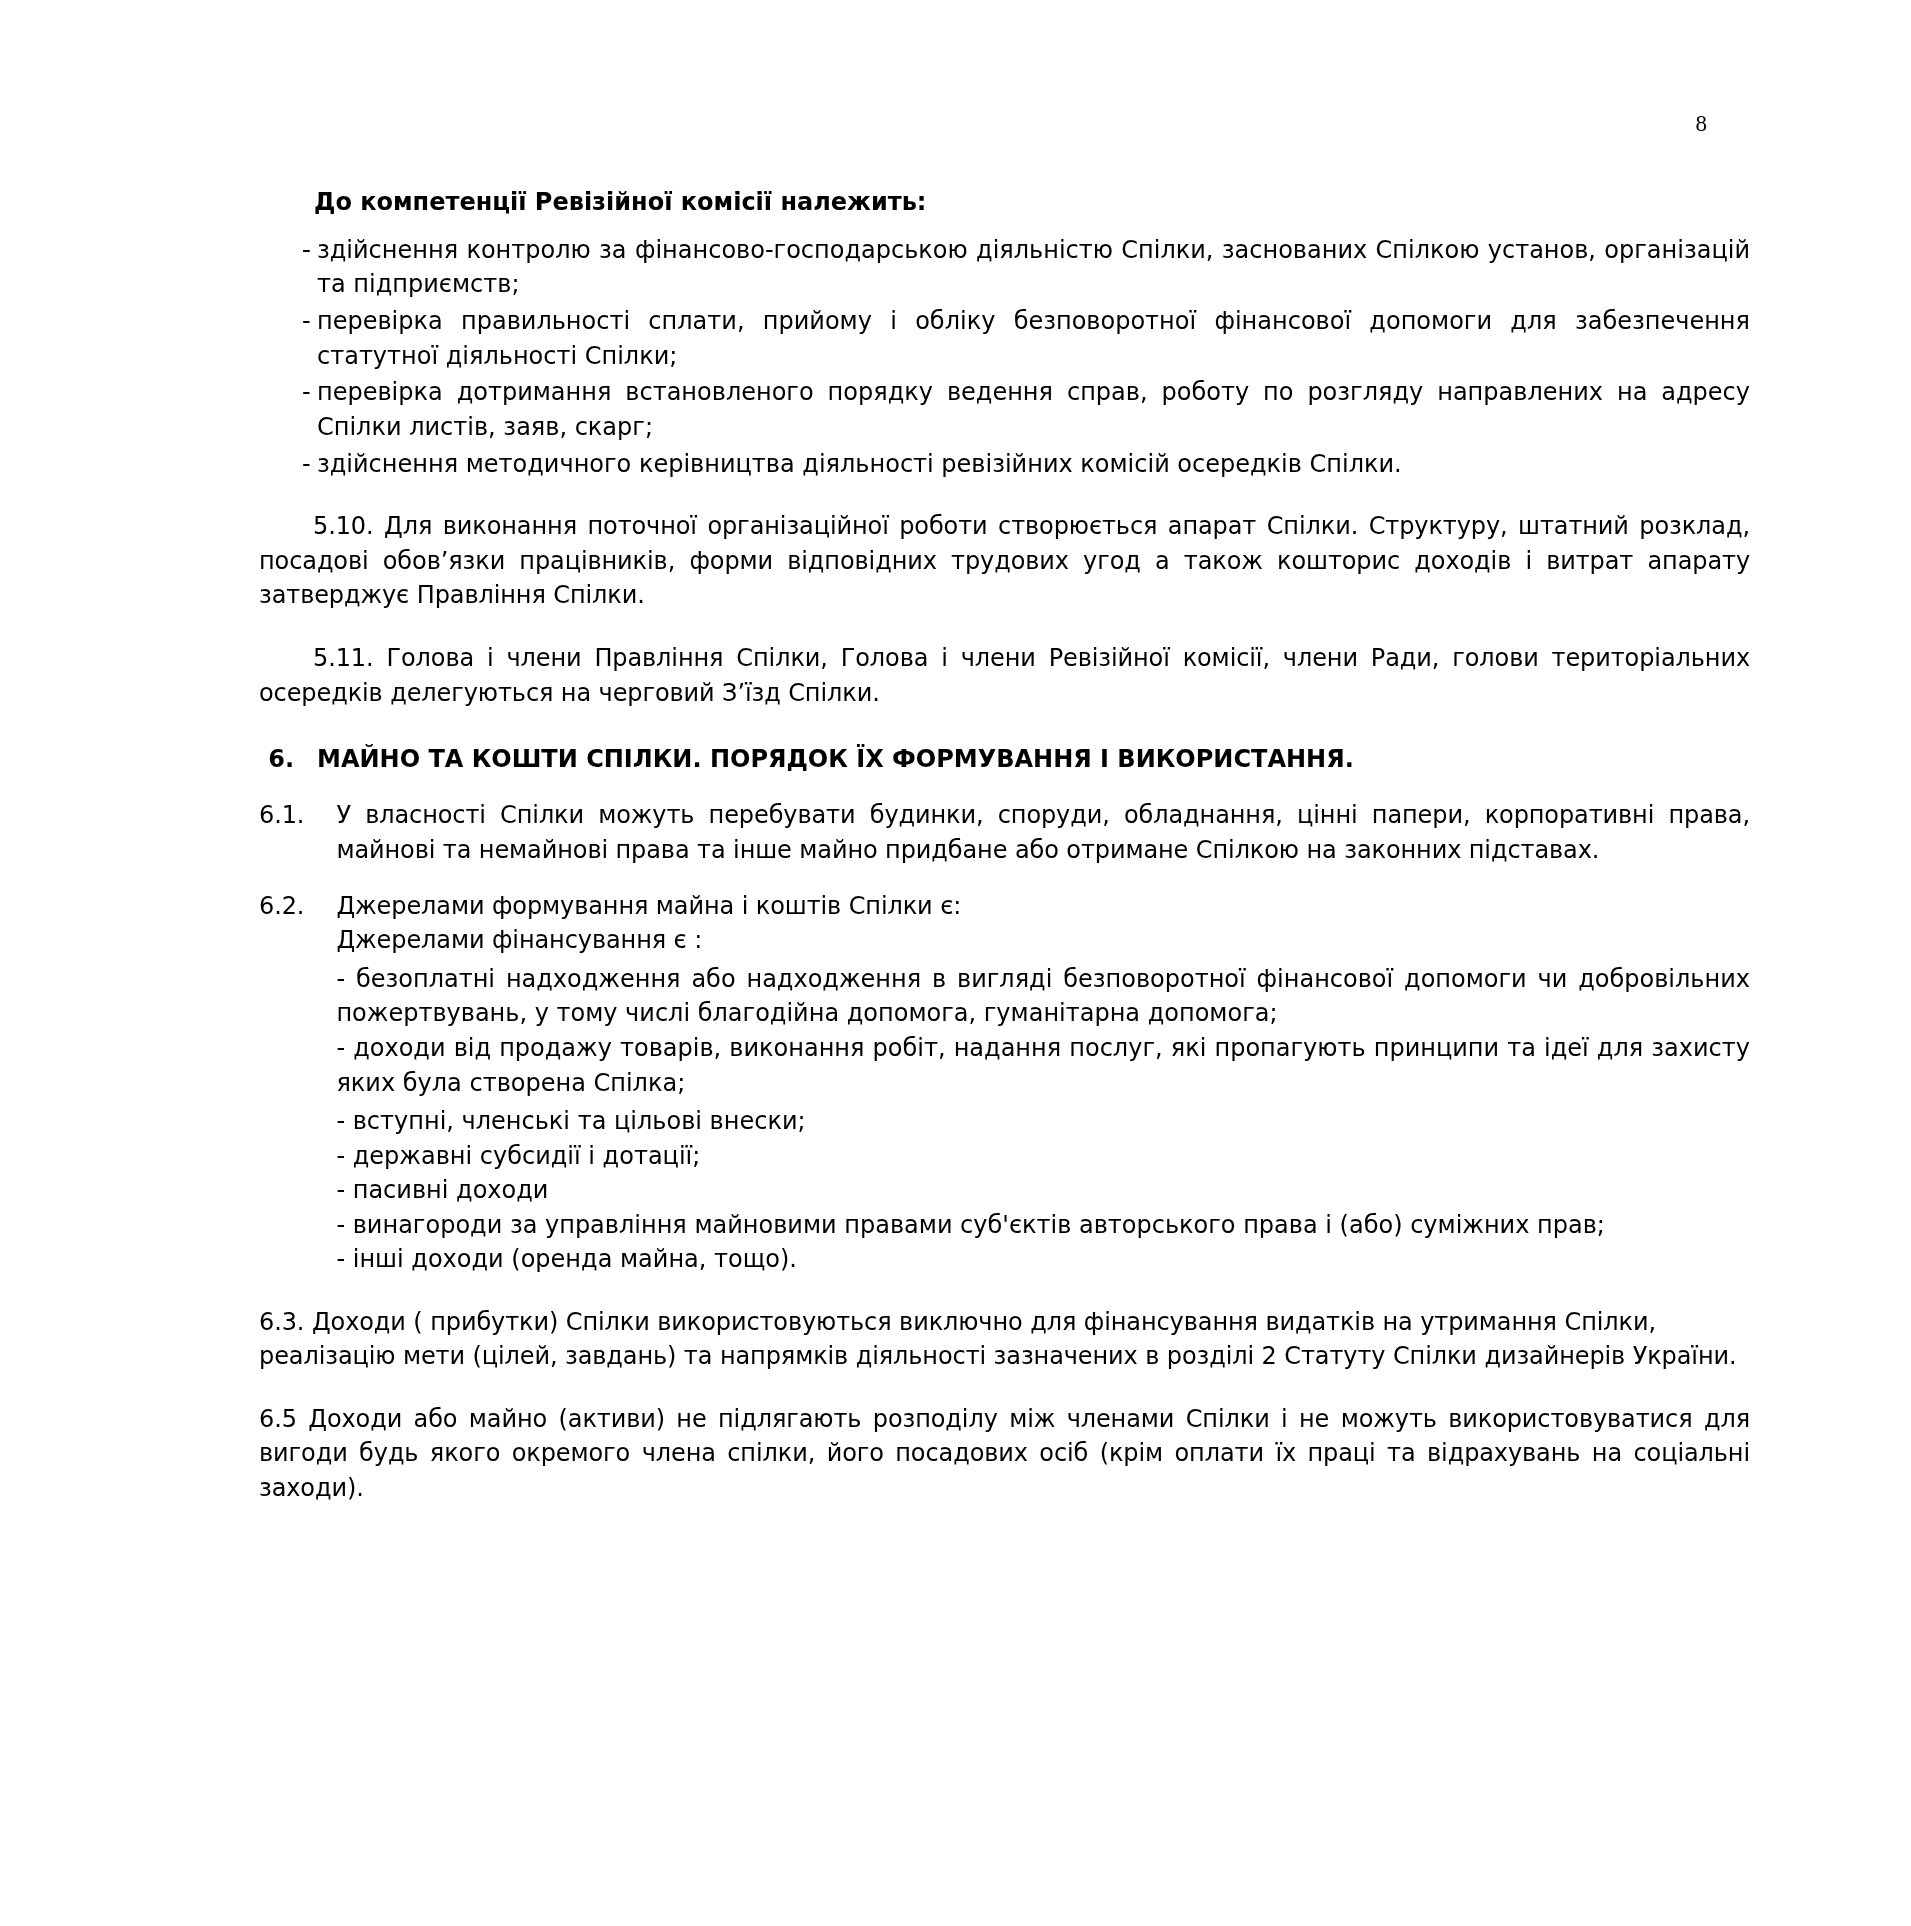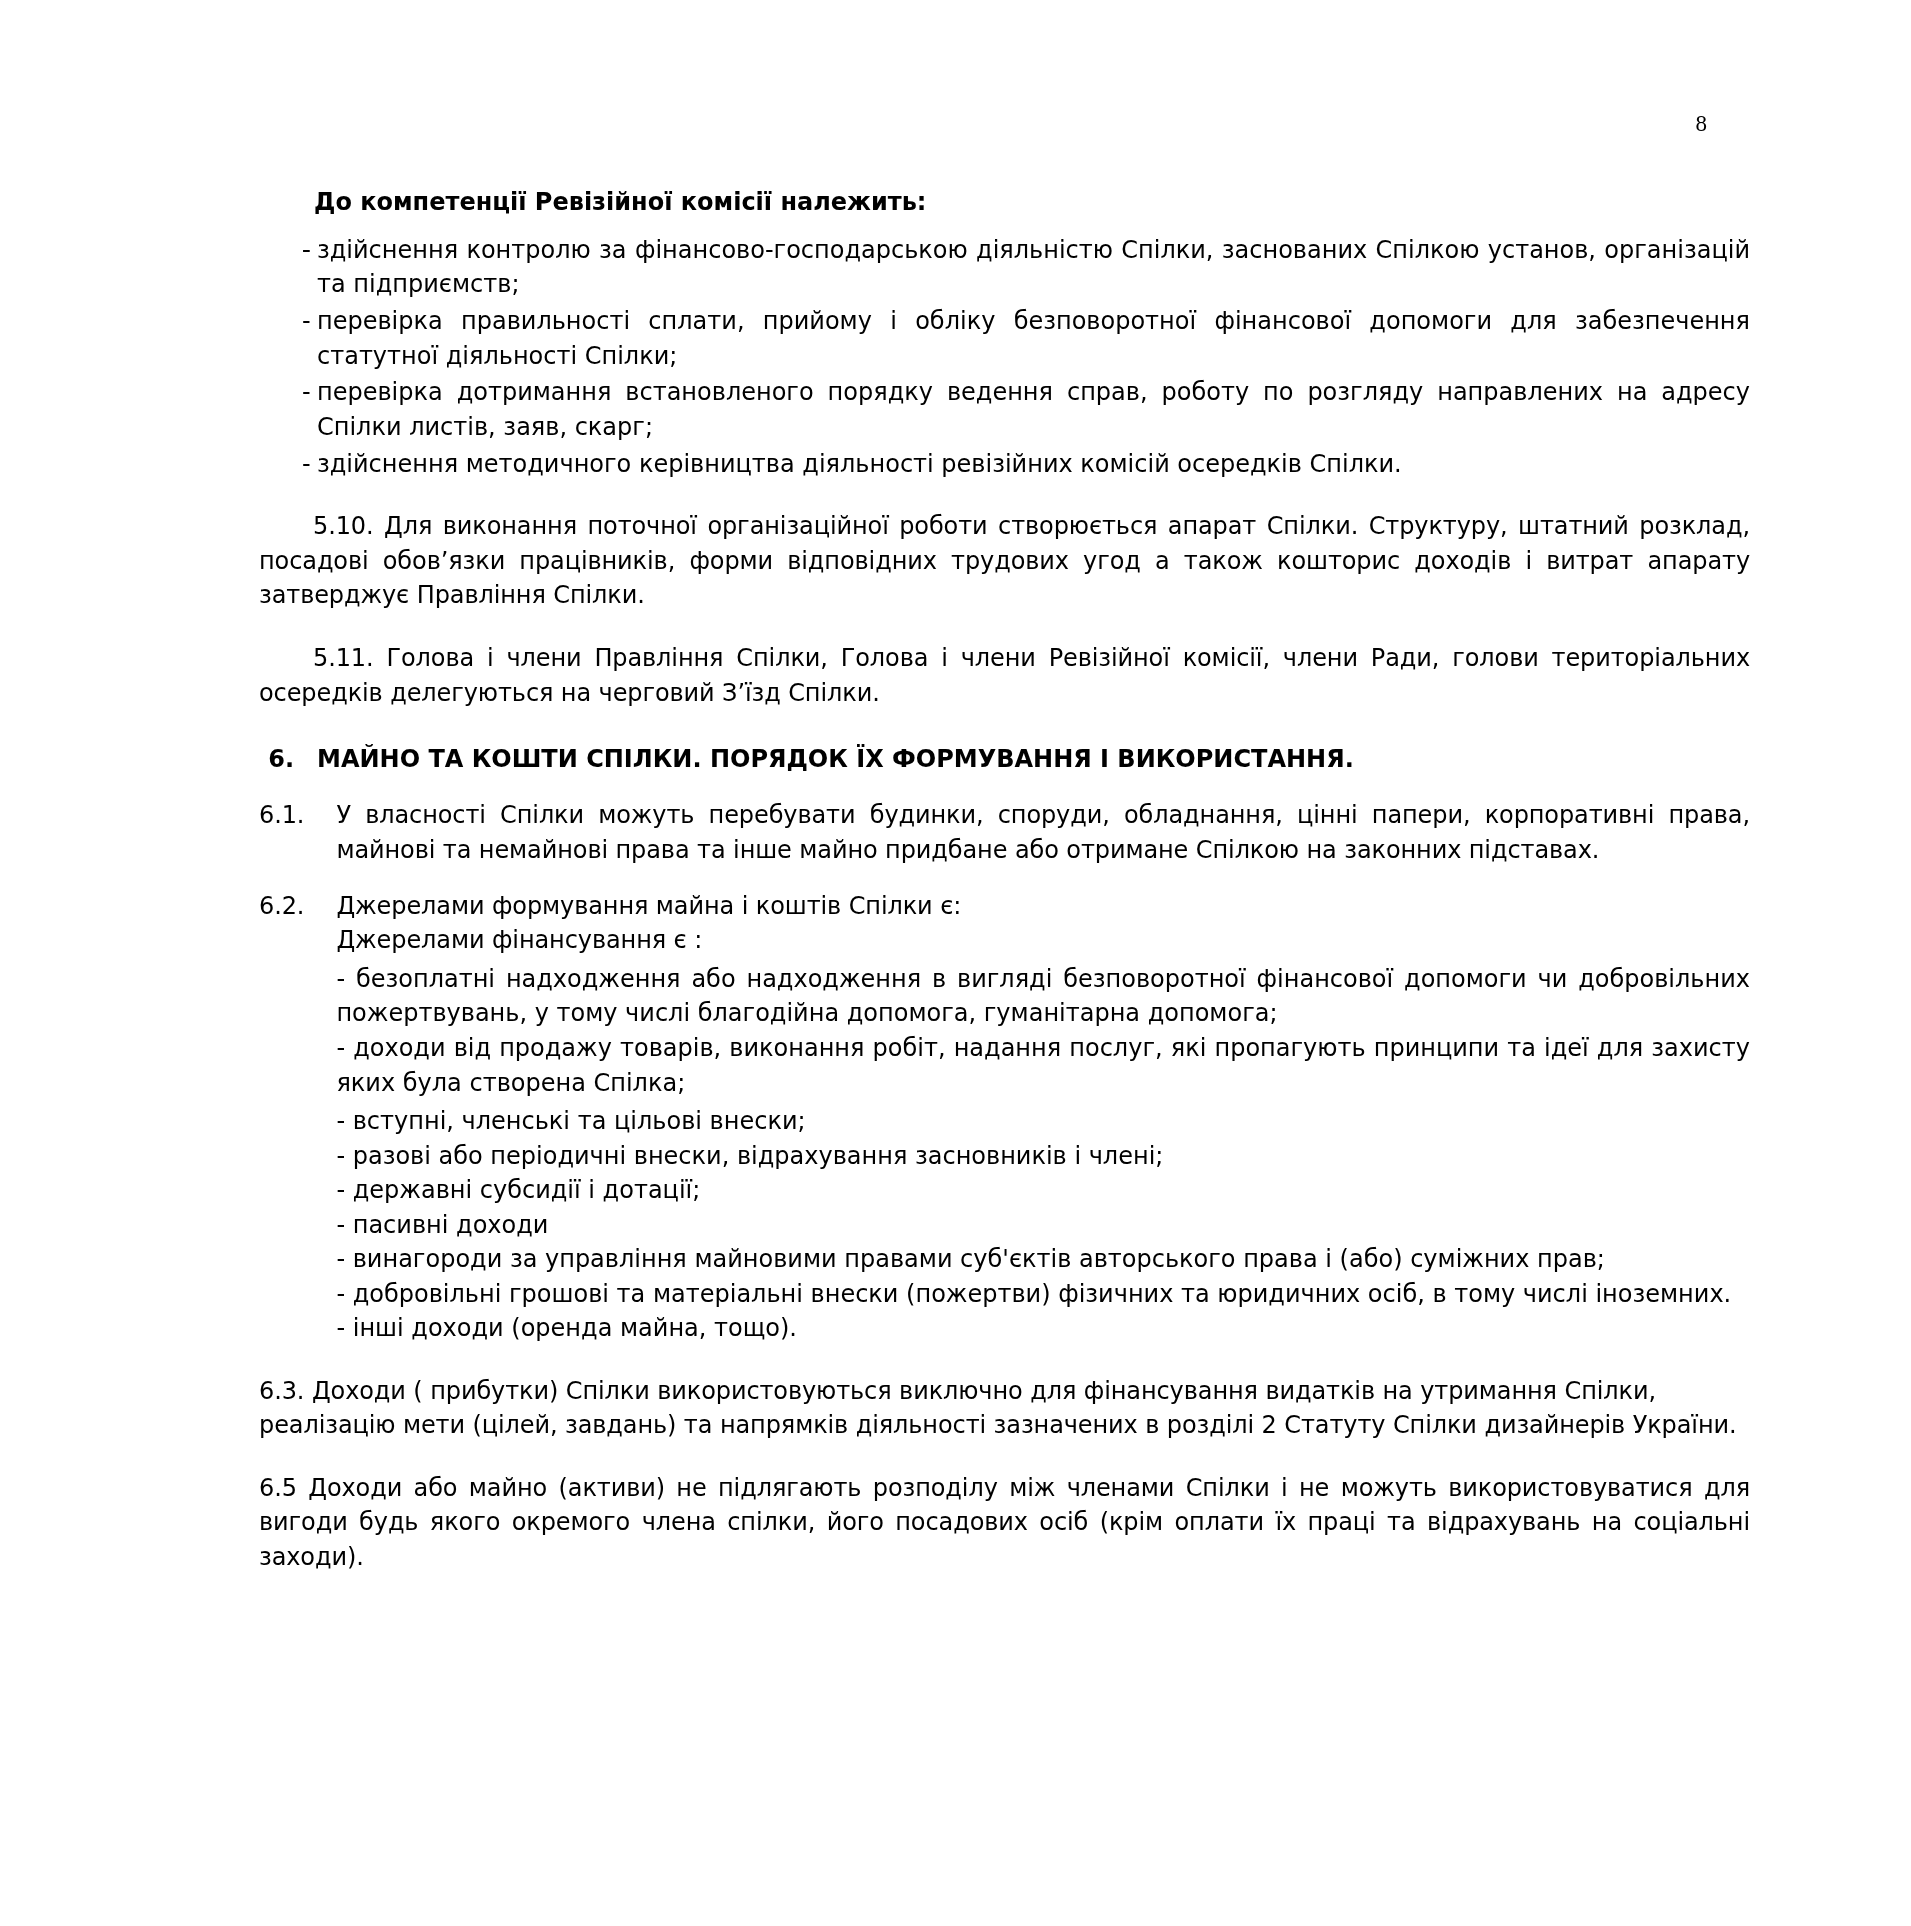--- a/index.html
+++ b/index.html
@@ -173,25 +173,23 @@
         <div class="p ragged">  Джерелами формування майна і коштів Спілки є:</div>
         <div class="p ragged">Джерелами  фінансування є :</div>
 
         <ul class="sub-list">
           <li><span class="dash">-</span> <span>безоплатні надходження або надходження в вигляді безповоротної фінансової допомоги чи добровільних пожертвувань, у тому числі благодійна допомога, гуманітарна допомога;</span></li>
           <li><span class="dash">-</span> <span>доходи від продажу товарів, виконання робіт, надання послуг, які пропагують принципи та ідеї для захисту яких була створена Спілка;</span></li>
         </ul>
 
         <ul class="sub-list">
           <li class="hang indent-wrap"><span class="dash">-</span> <span>вступні, членські та цільові внески;</span></li>
-          <li class="hang indent-wrap"><span class="dash">-</span> <span>разові або періодичні внески, відрахування засновників і члені;</span></li>
           <li class="hang indent-wrap"><span class="dash">-</span> <span>державні субсидії і дотації;</span></li>
           <li class="hang indent-wrap"><span class="dash">-</span> <span>пасивні доходи</span></li>
           <li class="hang indent-wrap"><span class="dash">-</span> <span>винагороди за управління майновими правами суб'єктів авторського права і (або) суміжних прав;</span></li>
-          <li class="hang indent-wrap"><span class="dash">-</span> <span>добровільні грошові та матеріальні внески (пожертви) фізичних та юридичних осіб, в тому числі іноземних.</span></li>
           <li class="hang indent-wrap"><span class="dash">-</span> <span>інші доходи (оренда майна, тощо).</span></li>
         </ul>
       </div>
     </div>
 
     <p class="p para-block no-indent ragged">6.3. Доходи ( прибутки) Спілки використовуються виключно для фінансування видатків на утримання Спілки, реалізацію мети (цілей, завдань) та напрямків діяльності зазначених в розділі 2 Статуту Спілки дизайнерів України.</p>
 
 
     <p class="p para-block no-indent">6.5 Доходи або майно (активи) не підлягають розподілу між членами Спілки і не можуть використовуватися для вигоди будь якого окремого члена спілки, його посадових осіб (крім оплати їх праці та відрахувань на соціальні заходи).</p>
 

